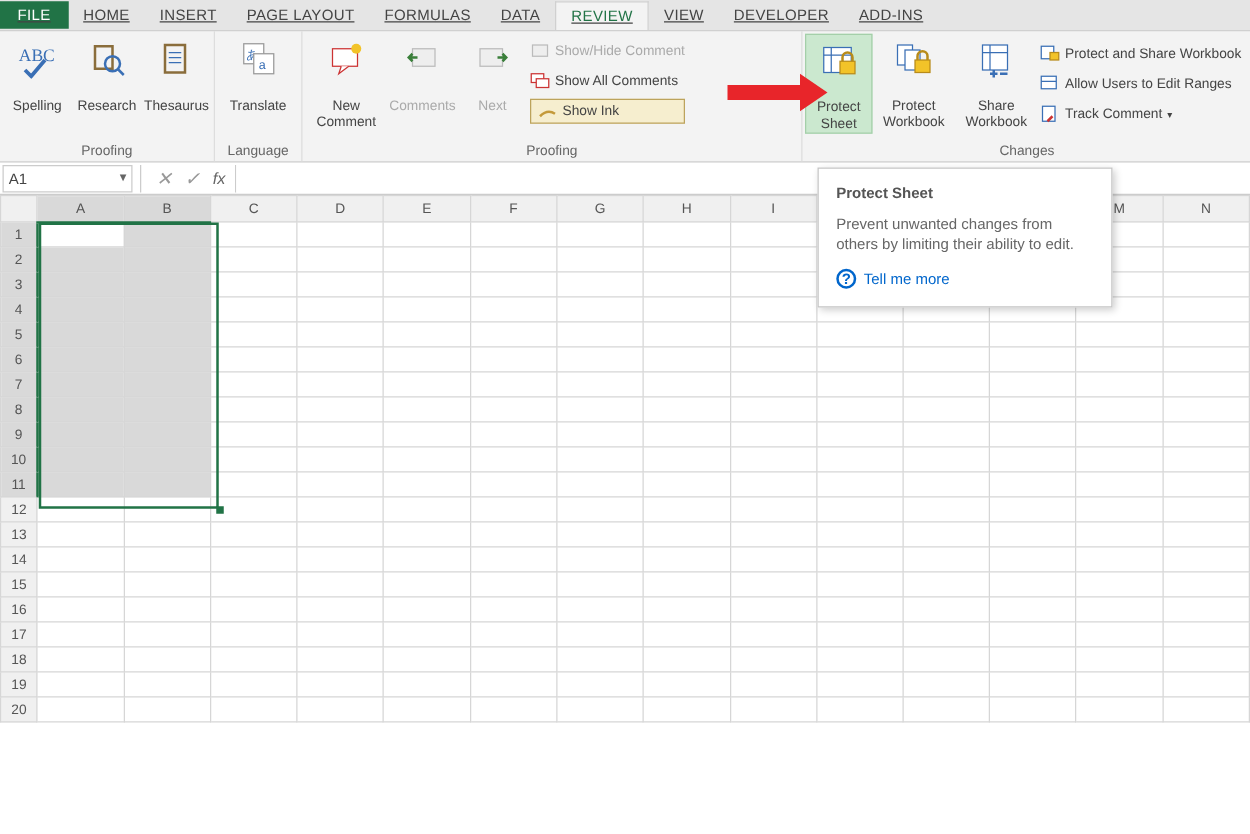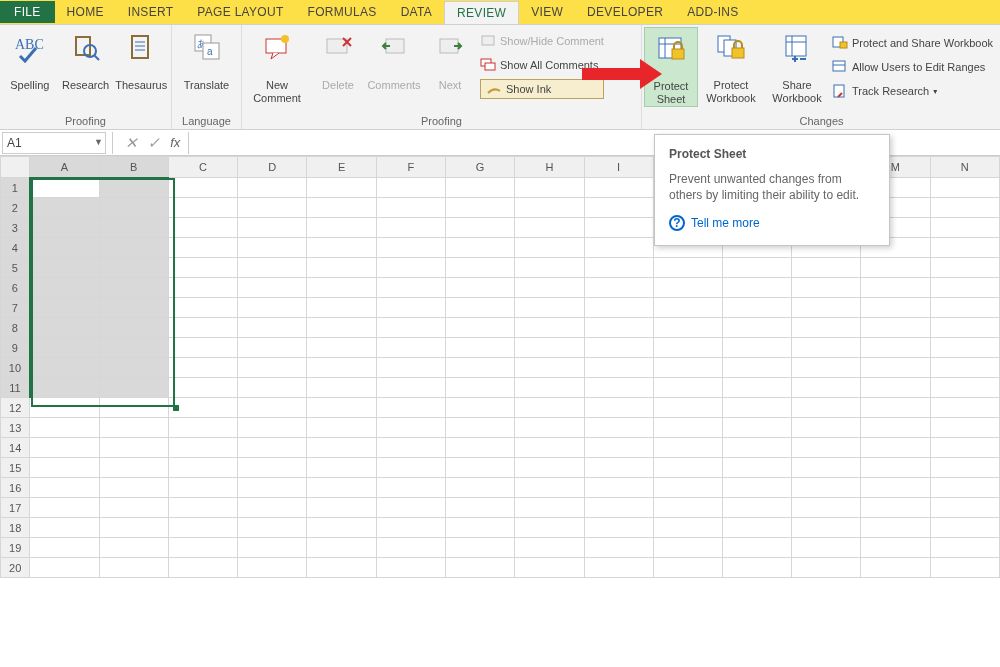--- a/index.html
+++ b/index.html
@@ -1,17 +1,17 @@
 <!DOCTYPE html>
 <html><head>
 <meta charset="utf-8">
 <style>
   * { box-sizing: border-box; margin: 0; padding: 0; }
   body { font-family: "Segoe UI", Tahoma, sans-serif; font-size: 12px; color: #444; background: #fff; width: 1000px; height: 667px; overflow: hidden; position: relative; }
-  .tabstrip { display: flex; align-items: center; height: 24px; background: #fde047; }
+  .tabstrip { display: flex; align-items: center; height: 24px; background: #e5e5e5; text-decoration: underline; }
   .tabstrip .tab { padding: 4px 12px 4px 12px; font-size: 12px; cursor: pointer; letter-spacing: 0.3px; color:#444; }
   .tabstrip .file { background: #217346; color: #fff; font-weight:400; padding:4px 14px;}
   .tabstrip .active { background: #f3f3f3; border:1px solid #d0d0d0; border-bottom:none; color:#217346; }
   .ribbon { background: #f3f3f3; border-top:1px solid #d0d0d0; border-bottom: 1px solid #d0d0d0; height: 106px; display:flex; }
   .group { border-right: 1px solid #ddd; display:flex; flex-direction:column; justify-content:space-between; padding:2px 2px 0 2px; }
   .group-body { display:flex; align-items:flex-start; flex:1; }
   .group-label { text-align:center; font-size:11px; color:#666; padding-bottom:2px; }
   .bigbtn { display:flex; flex-direction:column; align-items:center; justify-content:flex-start; width:56px; padding-top:4px; text-align:center; font-size:11px; line-height:13px; color:#444; }
   .bigbtn.wide { width:66px;}
   .bigbtn .icon { width:32px; height:32px; margin-bottom:16px; display:flex; align-items:center; justify-content:center; }
@@ -129,30 +129,20 @@
               <rect x="5" y="8" width="20" height="14" fill="#fff" stroke="#c33" stroke-width="1"></rect>
               <path d="M12 22 L10 28 L18 22" fill="#fff" stroke="#c33"></path>
               <circle cx="24" cy="8" r="4" fill="#f2c329"></circle>
             </svg>
           </span>
         <span>New Comment</span>
       </div>
       <div class="bigbtn disabled">
         <span class="icon">
             <svg width="32" height="32">
-              <rect x="5" y="8" width="20" height="14" fill="#eee" stroke="#bbb"></rect>
-              <line x1="21" y1="7" x2="29" y2="15" stroke="#c33" stroke-width="2"></line>
-              <line x1="29" y1="7" x2="21" y2="15" stroke="#c33" stroke-width="2"></line>
-            </svg>
-          </span>
-        <span>Delete</span>
-      </div>
-      <div class="bigbtn disabled">
-        <span class="icon">
-            <svg width="32" height="32">
               <rect x="8" y="8" width="18" height="14" fill="#eee" stroke="#bbb"></rect>
               <path d="M12 15 L6 15 M8 12 L5 15 L8 18" stroke="#3a7f3a" stroke-width="2" fill="none"></path>
             </svg>
           </span>
         <span>Comments</span>
       </div>
       <div class="bigbtn disabled">
         <span class="icon">
             <svg width="32" height="32">
               <rect x="6" y="8" width="18" height="14" fill="#eee" stroke="#bbb"></rect>
@@ -247,21 +237,21 @@
             </span>
           <span>Allow Users to Edit Ranges</span>
         </div>
         <div class="smallbtn">
           <span>
               <svg width="16" height="16">
                 <rect x="2" y="2" width="10" height="12" fill="#fff" stroke="#3a6fb5"></rect>
                 <path d="M6 14 L10 10" stroke="#c33" stroke-width="2"></path>
               </svg>
             </span>
-          <span>Track Research</span>
+          <span>Track Comment</span>
           <span style="font-size:8px;">▾</span>
         </div>
       </div>
     </div>
     <div class="group-label">Changes</div>
   </div>
 </div>
 
 <div class="formula-bar">
   <div class="namebox">

